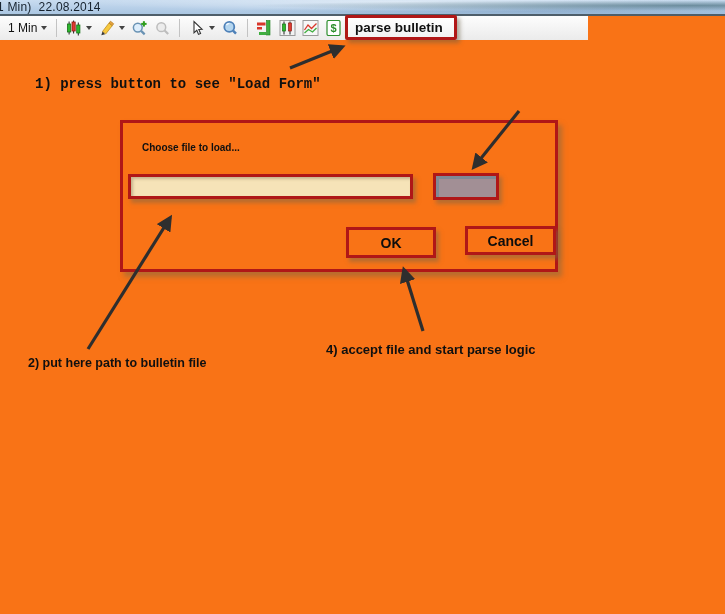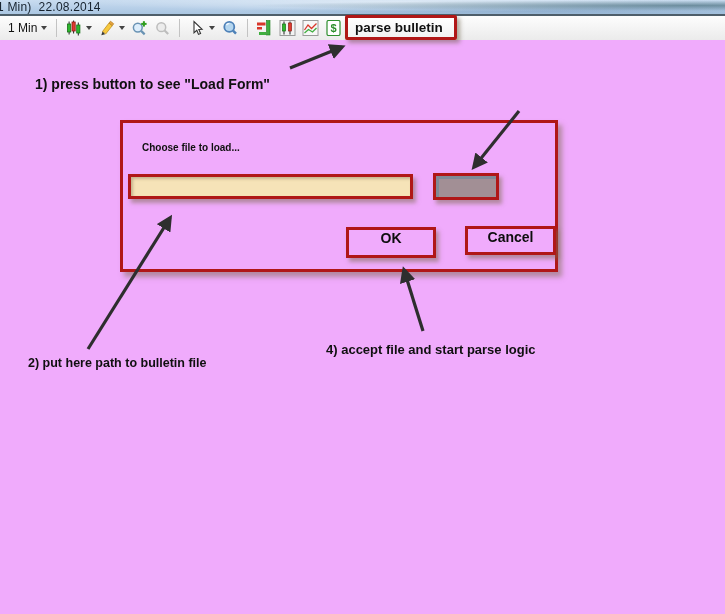--- a/index.html
+++ b/index.html
@@ -1,38 +1,38 @@
 <!DOCTYPE html>
 <html><head>
 <meta charset="utf-8">
 <style>
   * { margin:0; padding:0; box-sizing:border-box; }
   html,body { width:725px; height:614px; }
   body { font-family:"Liberation Sans", sans-serif; }
-  .screen { position:relative; width:725px; height:614px; background:#f0abfc; overflow:hidden;padding-left:36px; }
+  .screen { position:relative; width:725px; height:614px; background:#f97316; overflow:hidden;padding-left:36px; }
 
   
   .titlebar {
     position:absolute; left:0; top:0; width:725px; height:16px;
     background-image:
       radial-gradient(ellipse at 95% 40%, rgba(42,84,96,.55), transparent 45%),
       radial-gradient(ellipse at 55% 20%, rgba(255,255,255,.45), transparent 55%),
       radial-gradient(ellipse at 75% 80%, rgba(90,130,170,.35), transparent 40%),
       linear-gradient(#c9dcf0, #aac6e2);
     border-bottom:2px solid #4e5e6a;
     overflow:hidden;
   }
   .titlebar .title-text {
     position:absolute; left:-3px; top:0px; font-size:12px; line-height:14px;
     color:#16222e; white-space:pre; letter-spacing:.2px;
   }
 
   
   .toolbar {
-    position:absolute; left:0; top:16px; width:725px; height:24px;
+    position:absolute; left:0; top:16px; width:588px; height:24px;
     background:linear-gradient(#fdfdfd,#ebebeb);
     display:flex; align-items:center; padding-left:6px;
   }
   .tb-interval { display:flex; align-items:center; font-size:12px; color:#111;
     padding:2px 4px 2px 2px; border-radius:2px; cursor:default; }
   .caret { width:0; height:0; border-left:3.5px solid transparent; border-right:3.5px solid transparent;
     border-top:4px solid #444; margin-left:4px; }
   .tb-sep { width:1px; height:18px; background:#c3c3c3; margin:0 5px; }
   .tb-btn { display:flex; align-items:center; justify-content:center; border:none; background:transparent;
     padding:2px 2px; margin:0 1px; border-radius:2px; cursor:default; }
@@ -60,28 +60,28 @@
   .browse-btn {
     left:433px; top:173px; width:66px; height:27px; z-index:8;
     background:#a28f95;
     box-shadow:inset 3px 3px 0 #7e8a96, 3px 4px 4px rgba(120,104,72,.5);
     cursor:default;
   }
   .ok-btn, .cancel-btn {
     position:absolute; z-index:8; background:transparent; border:3px solid #b01717;
     box-shadow:3px 4px 4px rgba(120,104,72,.5);
     font-family:"Liberation Sans", sans-serif; font-size:14px; font-weight:bold; color:#0d0d0d;
-    display:flex; justify-content:center; cursor:default;
+    display:flex; align-items:center; justify-content:center; cursor:default;
   }
   .ok-btn { left:346px; top:227px; width:90px; height:31px; }
   .cancel-btn { left:465px; top:226px; width:91px; height:29px; }
 
   
   .note { position:absolute; font-weight:bold; color:#101010; z-index:30; white-space:pre-line; }
-  .note-1 { left:35px; top:76px; font-size:14px; }
+  .note-1 { left:35px; top:76px; font-size:14px;font-family:Liberation Mono, monospace; }
   .note-2 { left:28px; top:356px; font-size:12.5px; }
   .note-3 { left:482px; top:70px; font-size:14px; line-height:18px; }
   .note-4 { left:326px; top:342px; font-size:13px; }
 
   
   .arrows { position:absolute; left:0; top:0; width:725px; height:614px; z-index:40; pointer-events:none; }
 </style>
 </head>
 <body>
 

